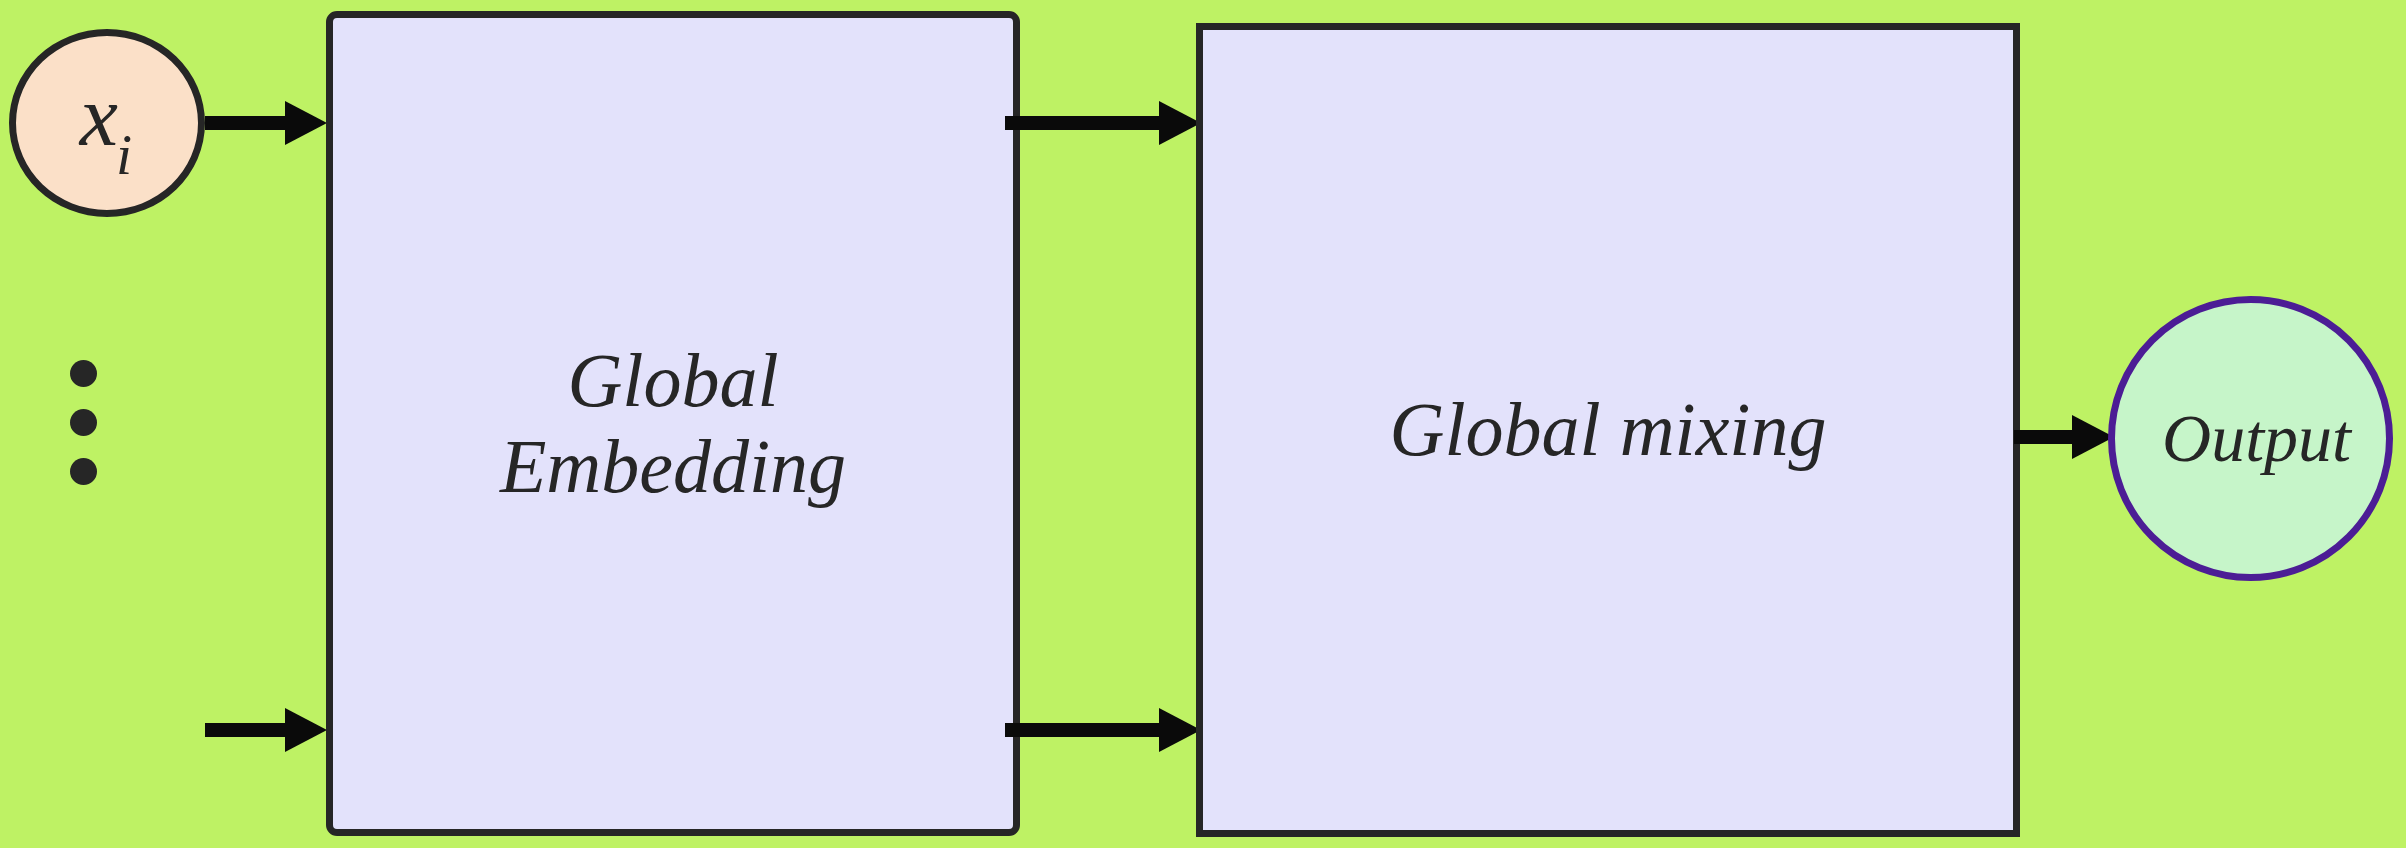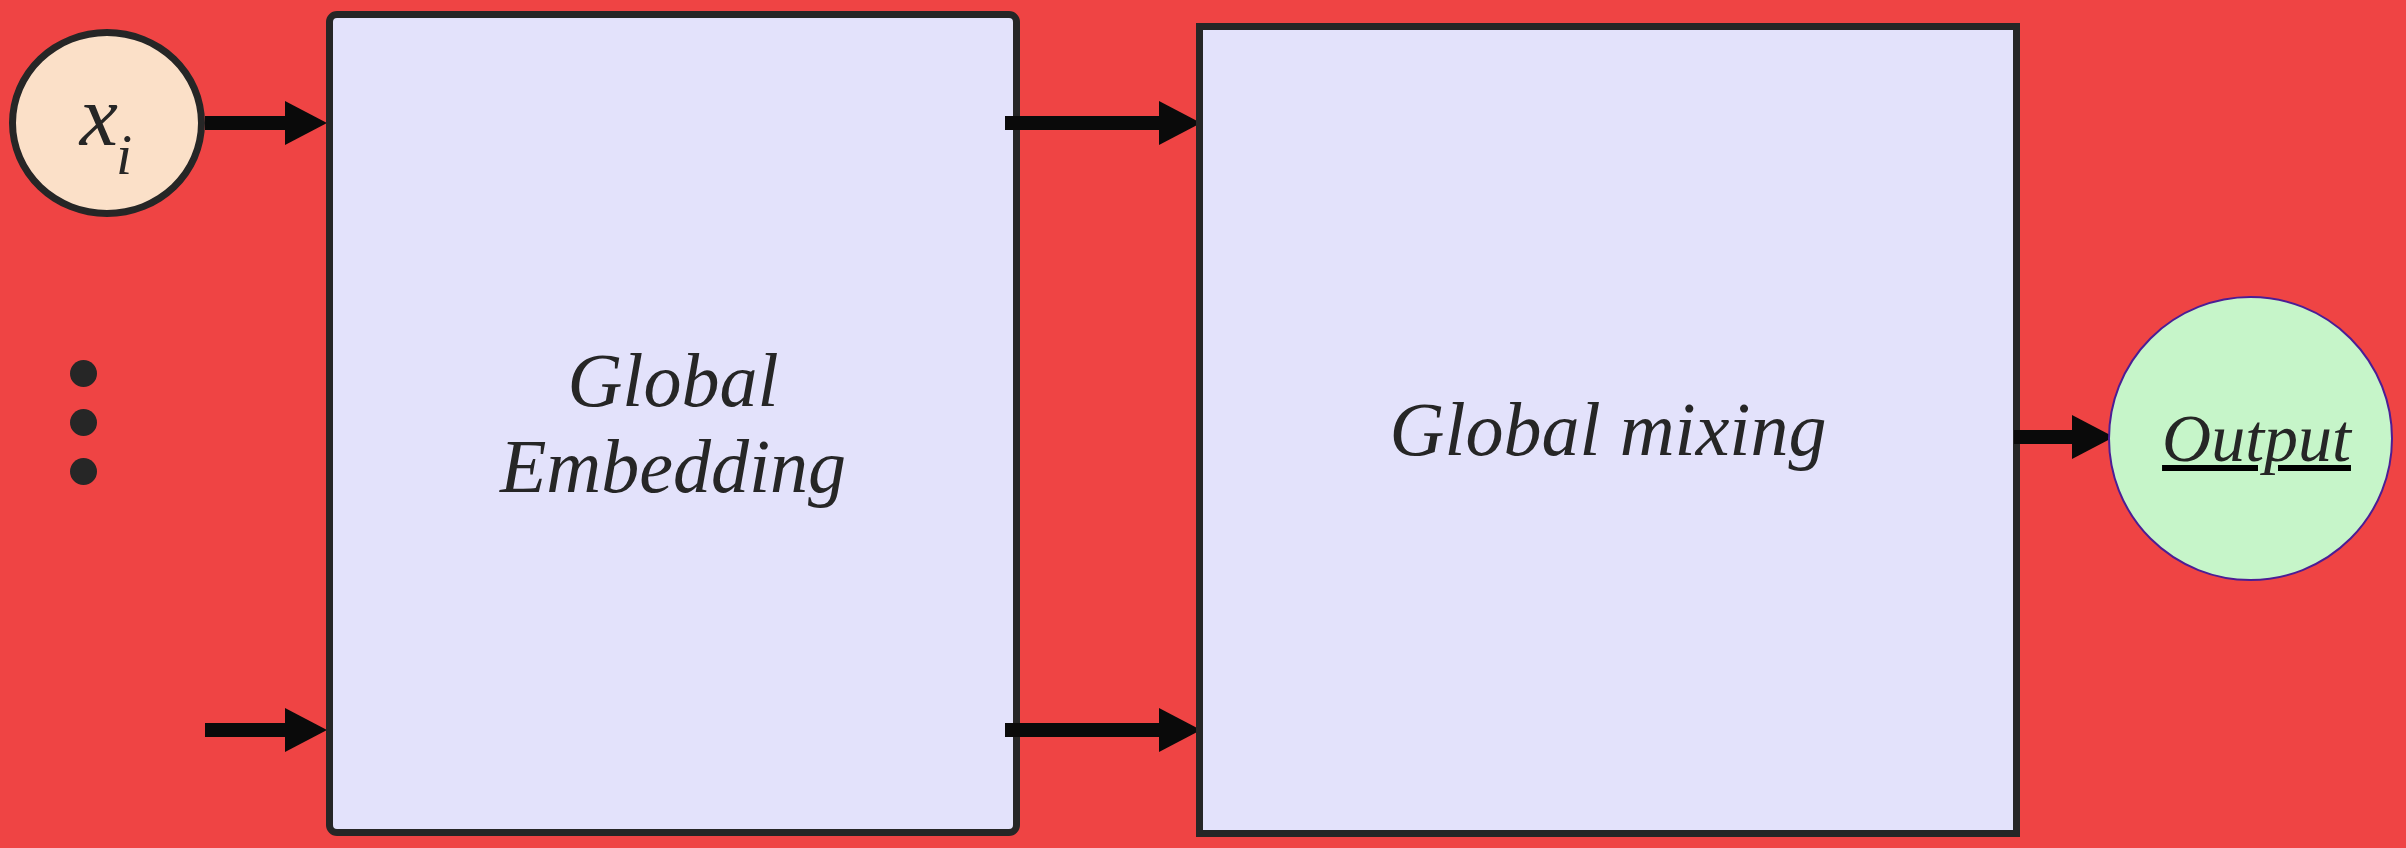--- a/index.html
+++ b/index.html
@@ -8,21 +8,21 @@
     padding: 0;
     background: #ffffff;
   }
   body {
     font-family: "Liberation Serif", "DejaVu Serif", serif;
   }
   #canvas {
     position: relative;
     width: 2406px;
     height: 848px;
-    background: #ef4444;
+    background: #bef264;
     overflow: hidden;
   }
   .node-circle {
     position: absolute;
     border-radius: 50%;
     box-sizing: border-box;
     display: flex;
     align-items: center;
     justify-content: center;
     white-space: nowrap;
@@ -61,22 +61,21 @@
     top: 10px;
     left: -2px;
   }
   
   #circle-output {
     left: 2108px;
     top: 296px;
     width: 285px;
     height: 285px;
     background: #c6f5c9;
-    border: 2px solid #4c1d95;
-    text-decoration: underline;
+    border: 7px solid #4c1d95;
   }
   #circle-output .out-label {
     font-size: 68px;
     position: relative;
     left: 6px;
   }
   
   .proc-box {
     background: #e3e2fb;
     border: 7px solid #262626;

